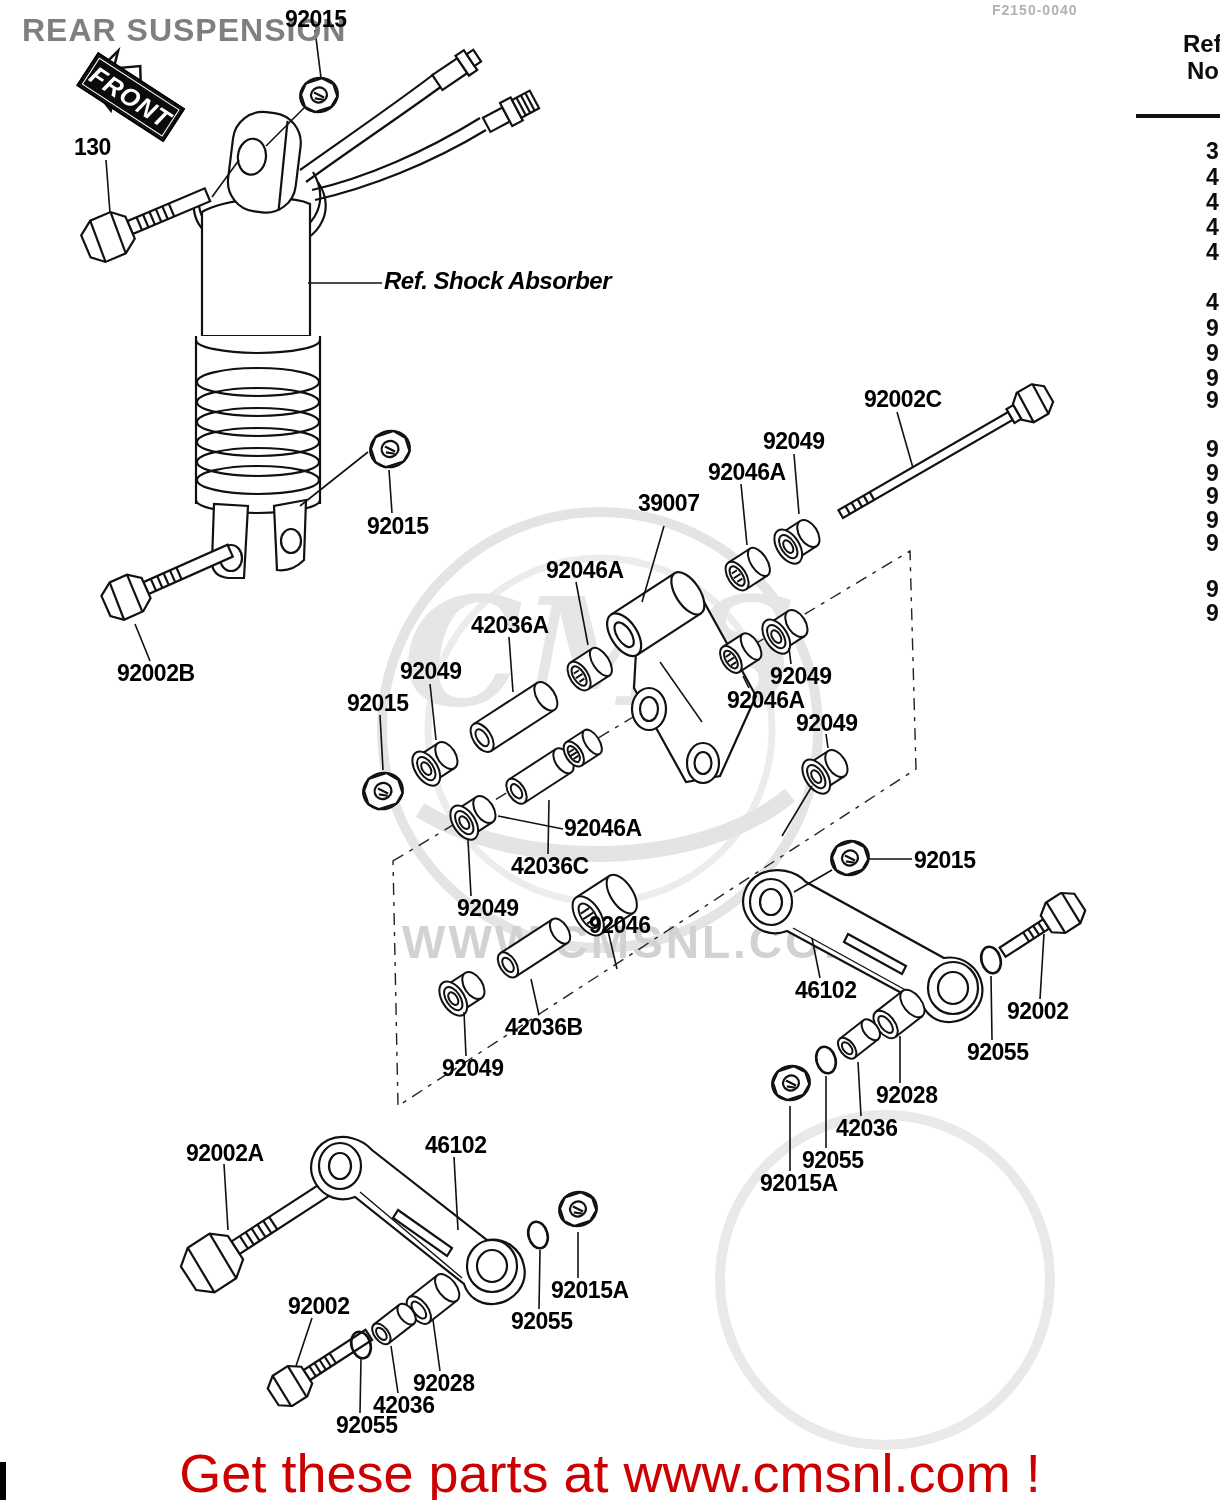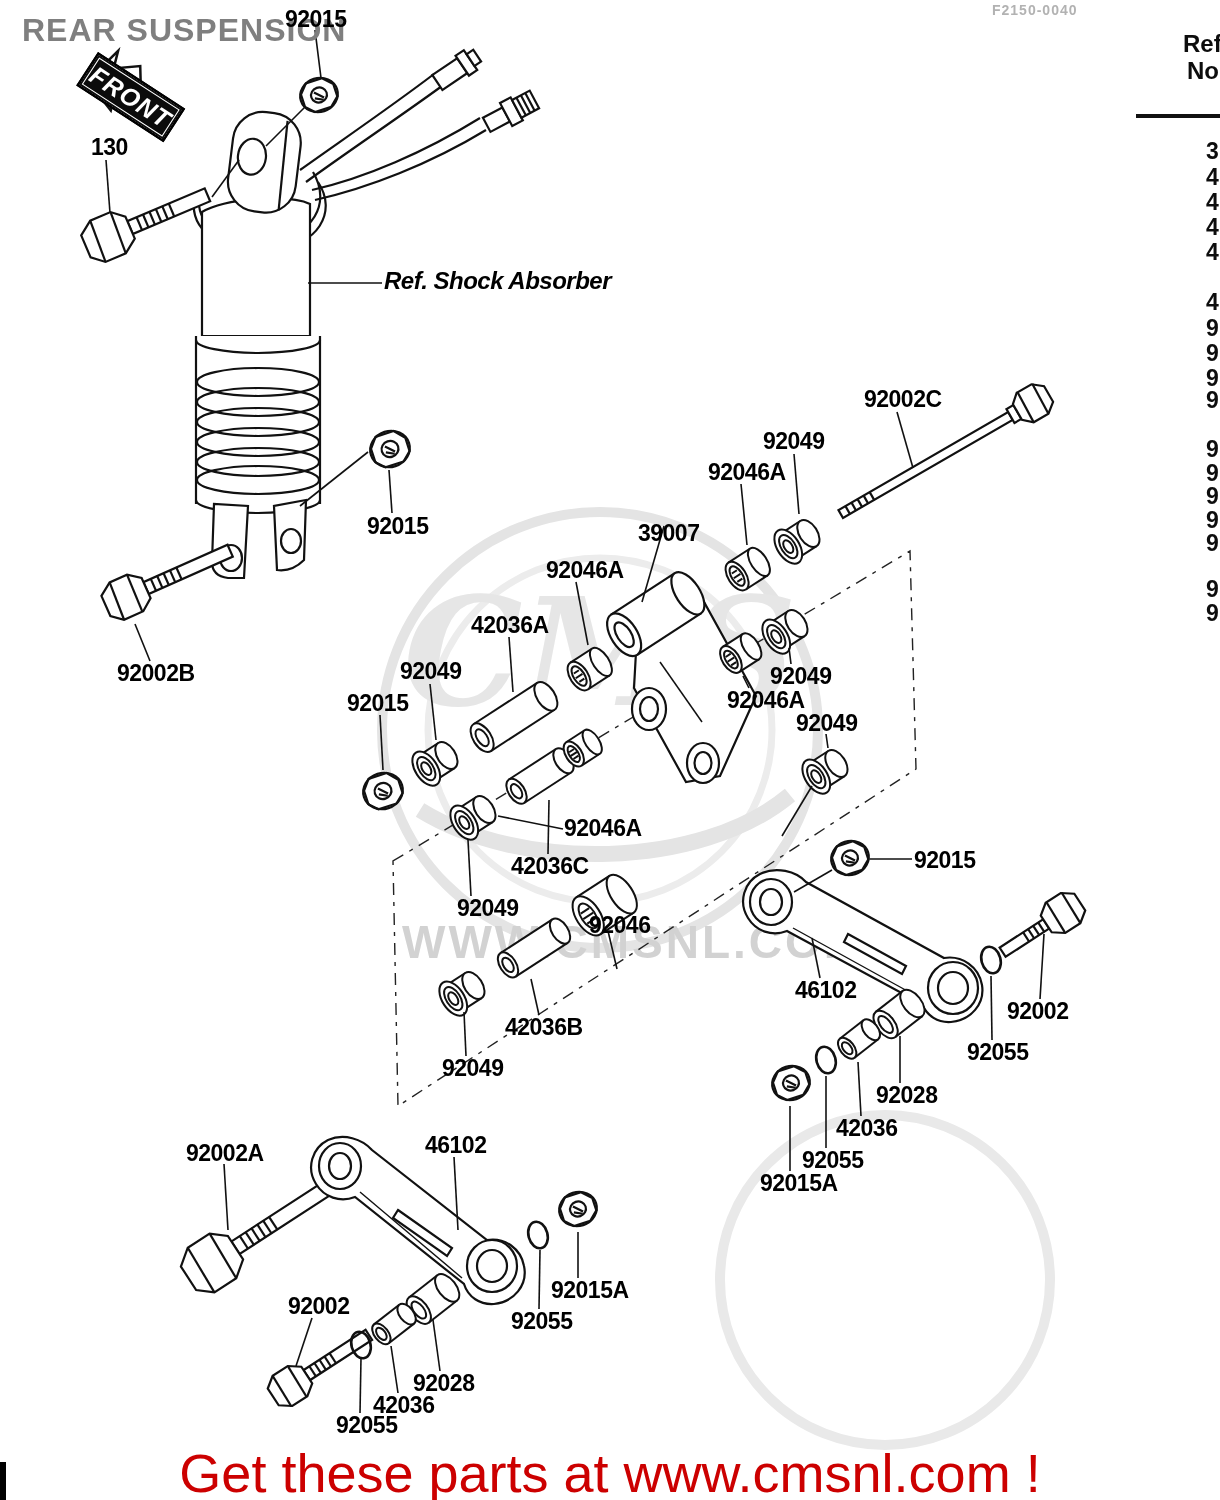--- a/index.html
+++ b/index.html
@@ -488,28 +488,28 @@
       <path d="M 368,452 L 300,506"></path>
       <path d="M 812,786 L 782,836"></path>
     </g>
   </svg>
 
   <div class="title">REAR SUSPENSION</div>
   <div class="front-badge">FRONT</div>
   <div class="doc-code">F2150-0040</div>
 
   <div class="pl" style="left:285px;top:8px">92015</div>
-  <div class="pl" style="left:91px;top:136px">130</div>
+  <div class="pl" style="left:74px;top:136px">130</div>
   <div class="pl refshock" style="left:384px;top:269px">Ref. Shock Absorber</div>
   <div class="pl" style="left:367px;top:515px">92015</div>
   <div class="pl" style="left:117px;top:662px">92002B</div>
   <div class="pl" style="left:864px;top:388px">92002C</div>
   <div class="pl" style="left:763px;top:430px">92049</div>
   <div class="pl" style="left:708px;top:461px">92046A</div>
-  <div class="pl" style="left:638px;top:522px">39007</div>
+  <div class="pl" style="left:638px;top:492px">39007</div>
   <div class="pl" style="left:546px;top:559px">92046A</div>
   <div class="pl" style="left:471px;top:614px">42036A</div>
   <div class="pl" style="left:400px;top:660px">92049</div>
   <div class="pl" style="left:347px;top:692px">92015</div>
   <div class="pl" style="left:770px;top:665px">92049</div>
   <div class="pl" style="left:727px;top:689px">92046A</div>
   <div class="pl" style="left:796px;top:712px">92049</div>
   <div class="pl" style="left:564px;top:817px">92046A</div>
   <div class="pl" style="left:511px;top:855px">42036C</div>
   <div class="pl" style="left:457px;top:897px">92049</div>

